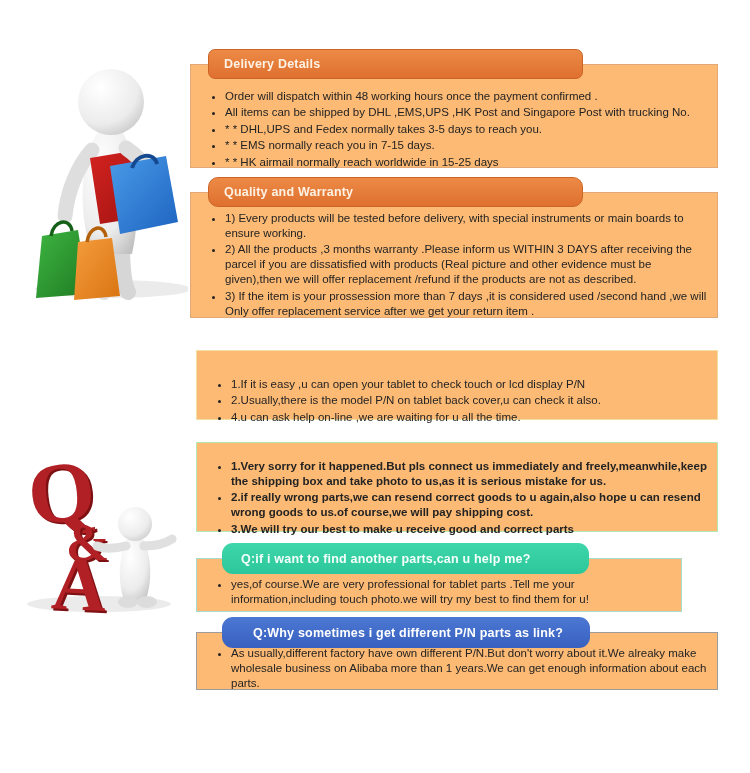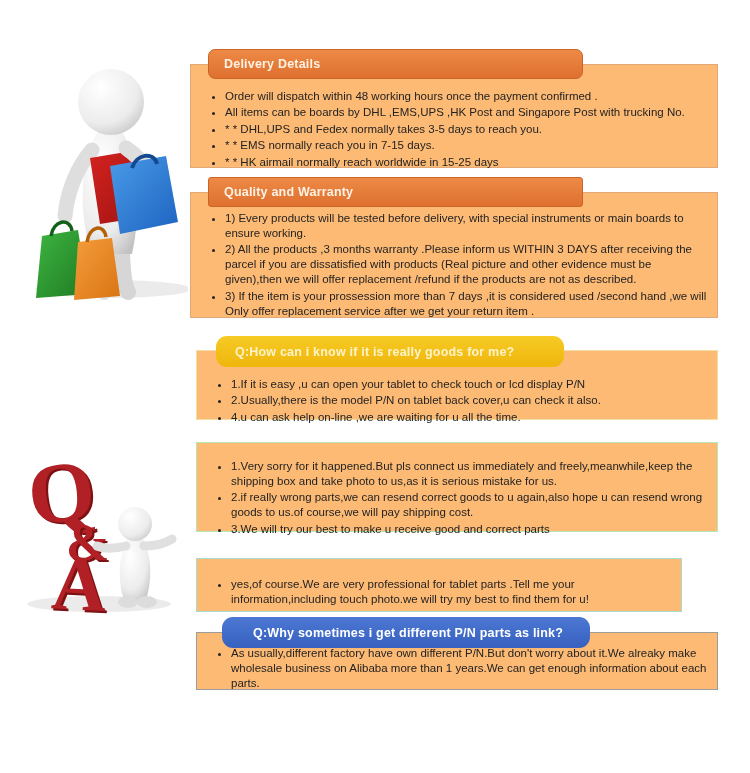--- a/index.html
+++ b/index.html
@@ -15,39 +15,39 @@
   .p-q2{left:196px;top:442px;width:522px;height:90px;border-color:#b5e8b5;}
   .p-q3{left:196px;top:558px;width:486px;height:54px;border-color:#a8dcd0;}
   .p-q4{left:196px;top:632px;width:522px;height:58px;border-color:#9c9c9c;}
   
   .hdr{
     position:absolute;display:flex;align-items:center;box-sizing:border-box;
     font-weight:bold;font-size:12.5px;letter-spacing:.2px;
   }
   .h-delivery{left:208px;top:49px;width:375px;height:30px;padding-left:15px;border-radius:7px;
     background:linear-gradient(#ed8a45,#df7030);border:1px solid #cc6425;color:#fdf2e4;}
-  .h-quality {left:208px;top:177px;width:375px;height:30px;padding-left:15px;border-radius:3px;
+  .h-quality {left:208px;top:177px;width:375px;height:30px;padding-left:15px;border-radius:10px;
     background:linear-gradient(#ed8a45,#df7030);border:1px solid #cc6425;color:#fdf2e4;text-align:center;}
   .h-q1{left:216px;top:336px;width:348px;height:31px;padding-left:19px;border-radius:11px;
     background:linear-gradient(#f7ca25,#efb60c);color:#fdf3c8;}
   .h-q2{left:222px;top:427px;width:374px;height:31px;padding-left:19px;border-radius:11px;
     background:linear-gradient(#55e355,#38d638);color:#eefcee;}
   .h-q3{left:222px;top:543px;width:367px;height:31px;padding-left:19px;border-radius:11px;
     background:linear-gradient(#3ed6aa,#2bc79a);color:#f4fffb;}
   .h-q4{left:222px;top:617px;width:368px;height:31px;padding-left:31px;border-radius:11px;
     background:linear-gradient(#4c77d3,#3861bf);color:#ffffff;}
   
   ul.bullets{margin:0;padding:0 8px 0 34px;list-style:disc;}
   ul.bullets li{
     font-size:11.5px;line-height:15px;color:#232323;margin:1.5px 0;
   }
   .p-delivery ul{padding-top:22px;}
   .p-quality  ul{padding-top:16px;}
   .p-q1 ul{padding-top:24px;}
-  .p-q2 ul{padding-top:14px;}
+  .p-q2 ul{padding-top:14px;font-weight:bold;}
   .p-q3 ul{padding-top:16px;}
   .p-q4 ul{padding-top:11px;}
   
   .illus{position:absolute;}
   .i-shopper{left:18px;top:58px;width:170px;height:245px;}
   .i-qa{left:14px;top:432px;width:165px;height:185px;}
 </style>
 </head>
 <body>
 
@@ -118,21 +118,21 @@
       <path d="M112,114 C100,117 90,117 83,114" stroke="#e0e0e0" stroke-width="9" fill="none" stroke-linecap="round"></path>
       <path d="M130,114 C142,114 152,111 158,107" stroke="#e0e0e0" stroke-width="9" fill="none" stroke-linecap="round"></path>
       <ellipse cx="114" cy="170" rx="10" ry="6" fill="#dcdcdc"></ellipse>
       <ellipse cx="133" cy="170" rx="10" ry="6" fill="#dcdcdc"></ellipse>
     </svg>
   </div>
 
   <div class="panel p-delivery">
     <ul class="bullets">
       <li>Order will dispatch within 48 working hours once the payment confirmed .</li>
-      <li>All items can be boards by DHL ,EMS,UPS ,HK Post and Singapore Post with trucking No.</li>
+      <li>All items can be shipped by DHL ,EMS,UPS ,HK Post and Singapore Post with trucking No.</li>
       <li>* * DHL,UPS and Fedex normally takes 3-5 days to reach you.</li>
       <li>* * EMS normally reach you in 7-15 days.</li>
       <li>* * HK airmail normally reach worldwide in 15-25 days</li>
     </ul>
   </div>
   <div class="hdr h-delivery">
     <span>Delivery Details</span>
   </div>
 
   <div class="panel p-quality">
@@ -146,37 +146,37 @@
     <span>Quality and Warranty</span>
   </div>
 
   <div class="panel p-q1">
     <ul class="bullets">
       <li>1.If it is easy ,u can open your tablet to check touch or lcd display P/N</li>
       <li>2.Usually,there is the model P/N on tablet back cover,u can check it also.</li>
       <li>4.u can ask help on-line ,we are waiting  for u all the time.</li>
     </ul>
   </div>
-  <div class="hdr h-q1">
-    <span>Q:How can i know if it is really goods for me?</span>
-  </div>
 
   <div class="panel p-q2">
     <ul class="bullets">
       <li>1.Very sorry for it happened.But pls connect us immediately and freely,meanwhile,keep the shipping box and take photo to us,as it is serious mistake for us.</li>
       <li>2.if really wrong parts,we can resend correct goods to u again,also hope u can resend wrong goods to us.of course,we will pay shipping cost.</li>
       <li>3.We will try our best to make u receive good and correct parts</li>
     </ul>
   </div>
 
   <div class="panel p-q3">
     <ul class="bullets">
       <li>yes,of course.We are very professional for tablet parts .Tell me your information,including touch photo.we will try my best to find them for u!</li>
     </ul>
   </div>
+  <div class="hdr h-q3">
+    <span>Q:if i want to find another parts,can u help me?</span>
+  </div>
 
   <div class="panel p-q4">
     <ul class="bullets">
       <li>As usually,different factory have own different P/N.But don't worry about it.We alreaky make wholesale business on Alibaba more than 1 years.We can get enough information about each parts.</li>
     </ul>
   </div>
   <div class="hdr h-q4">
     <span>Q:Why sometimes i get different P/N parts as link?</span>
   </div>
 

